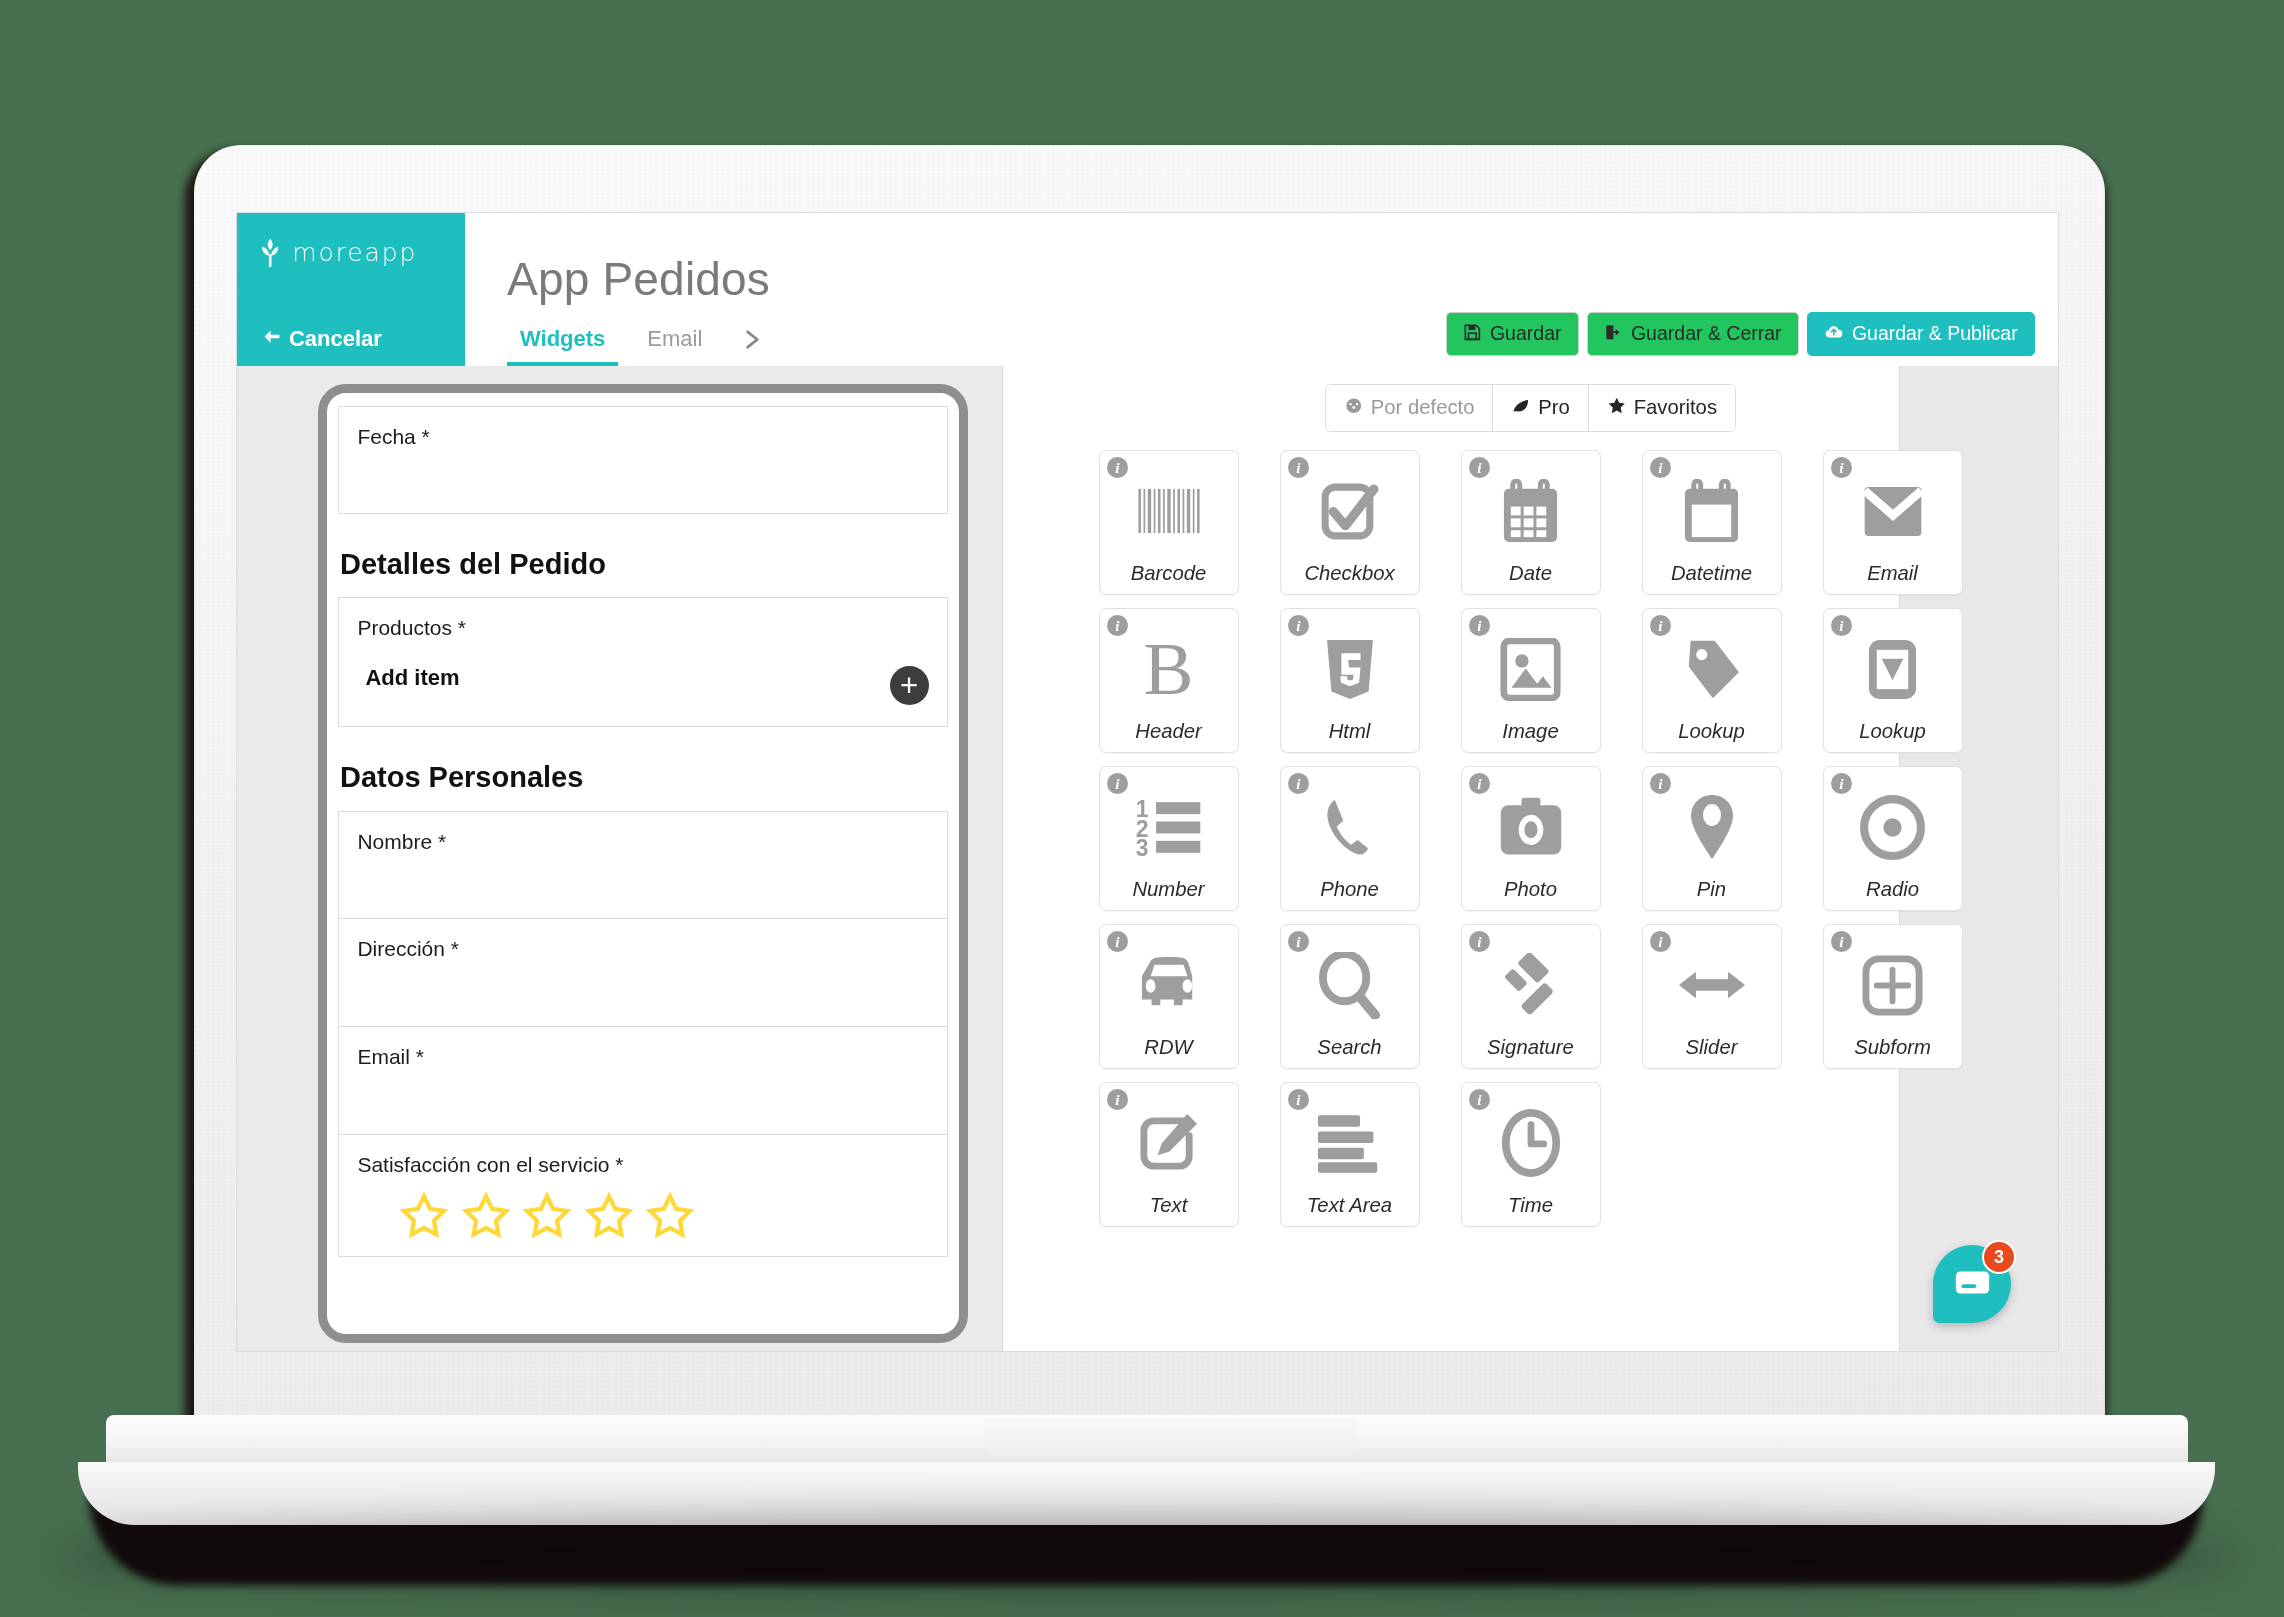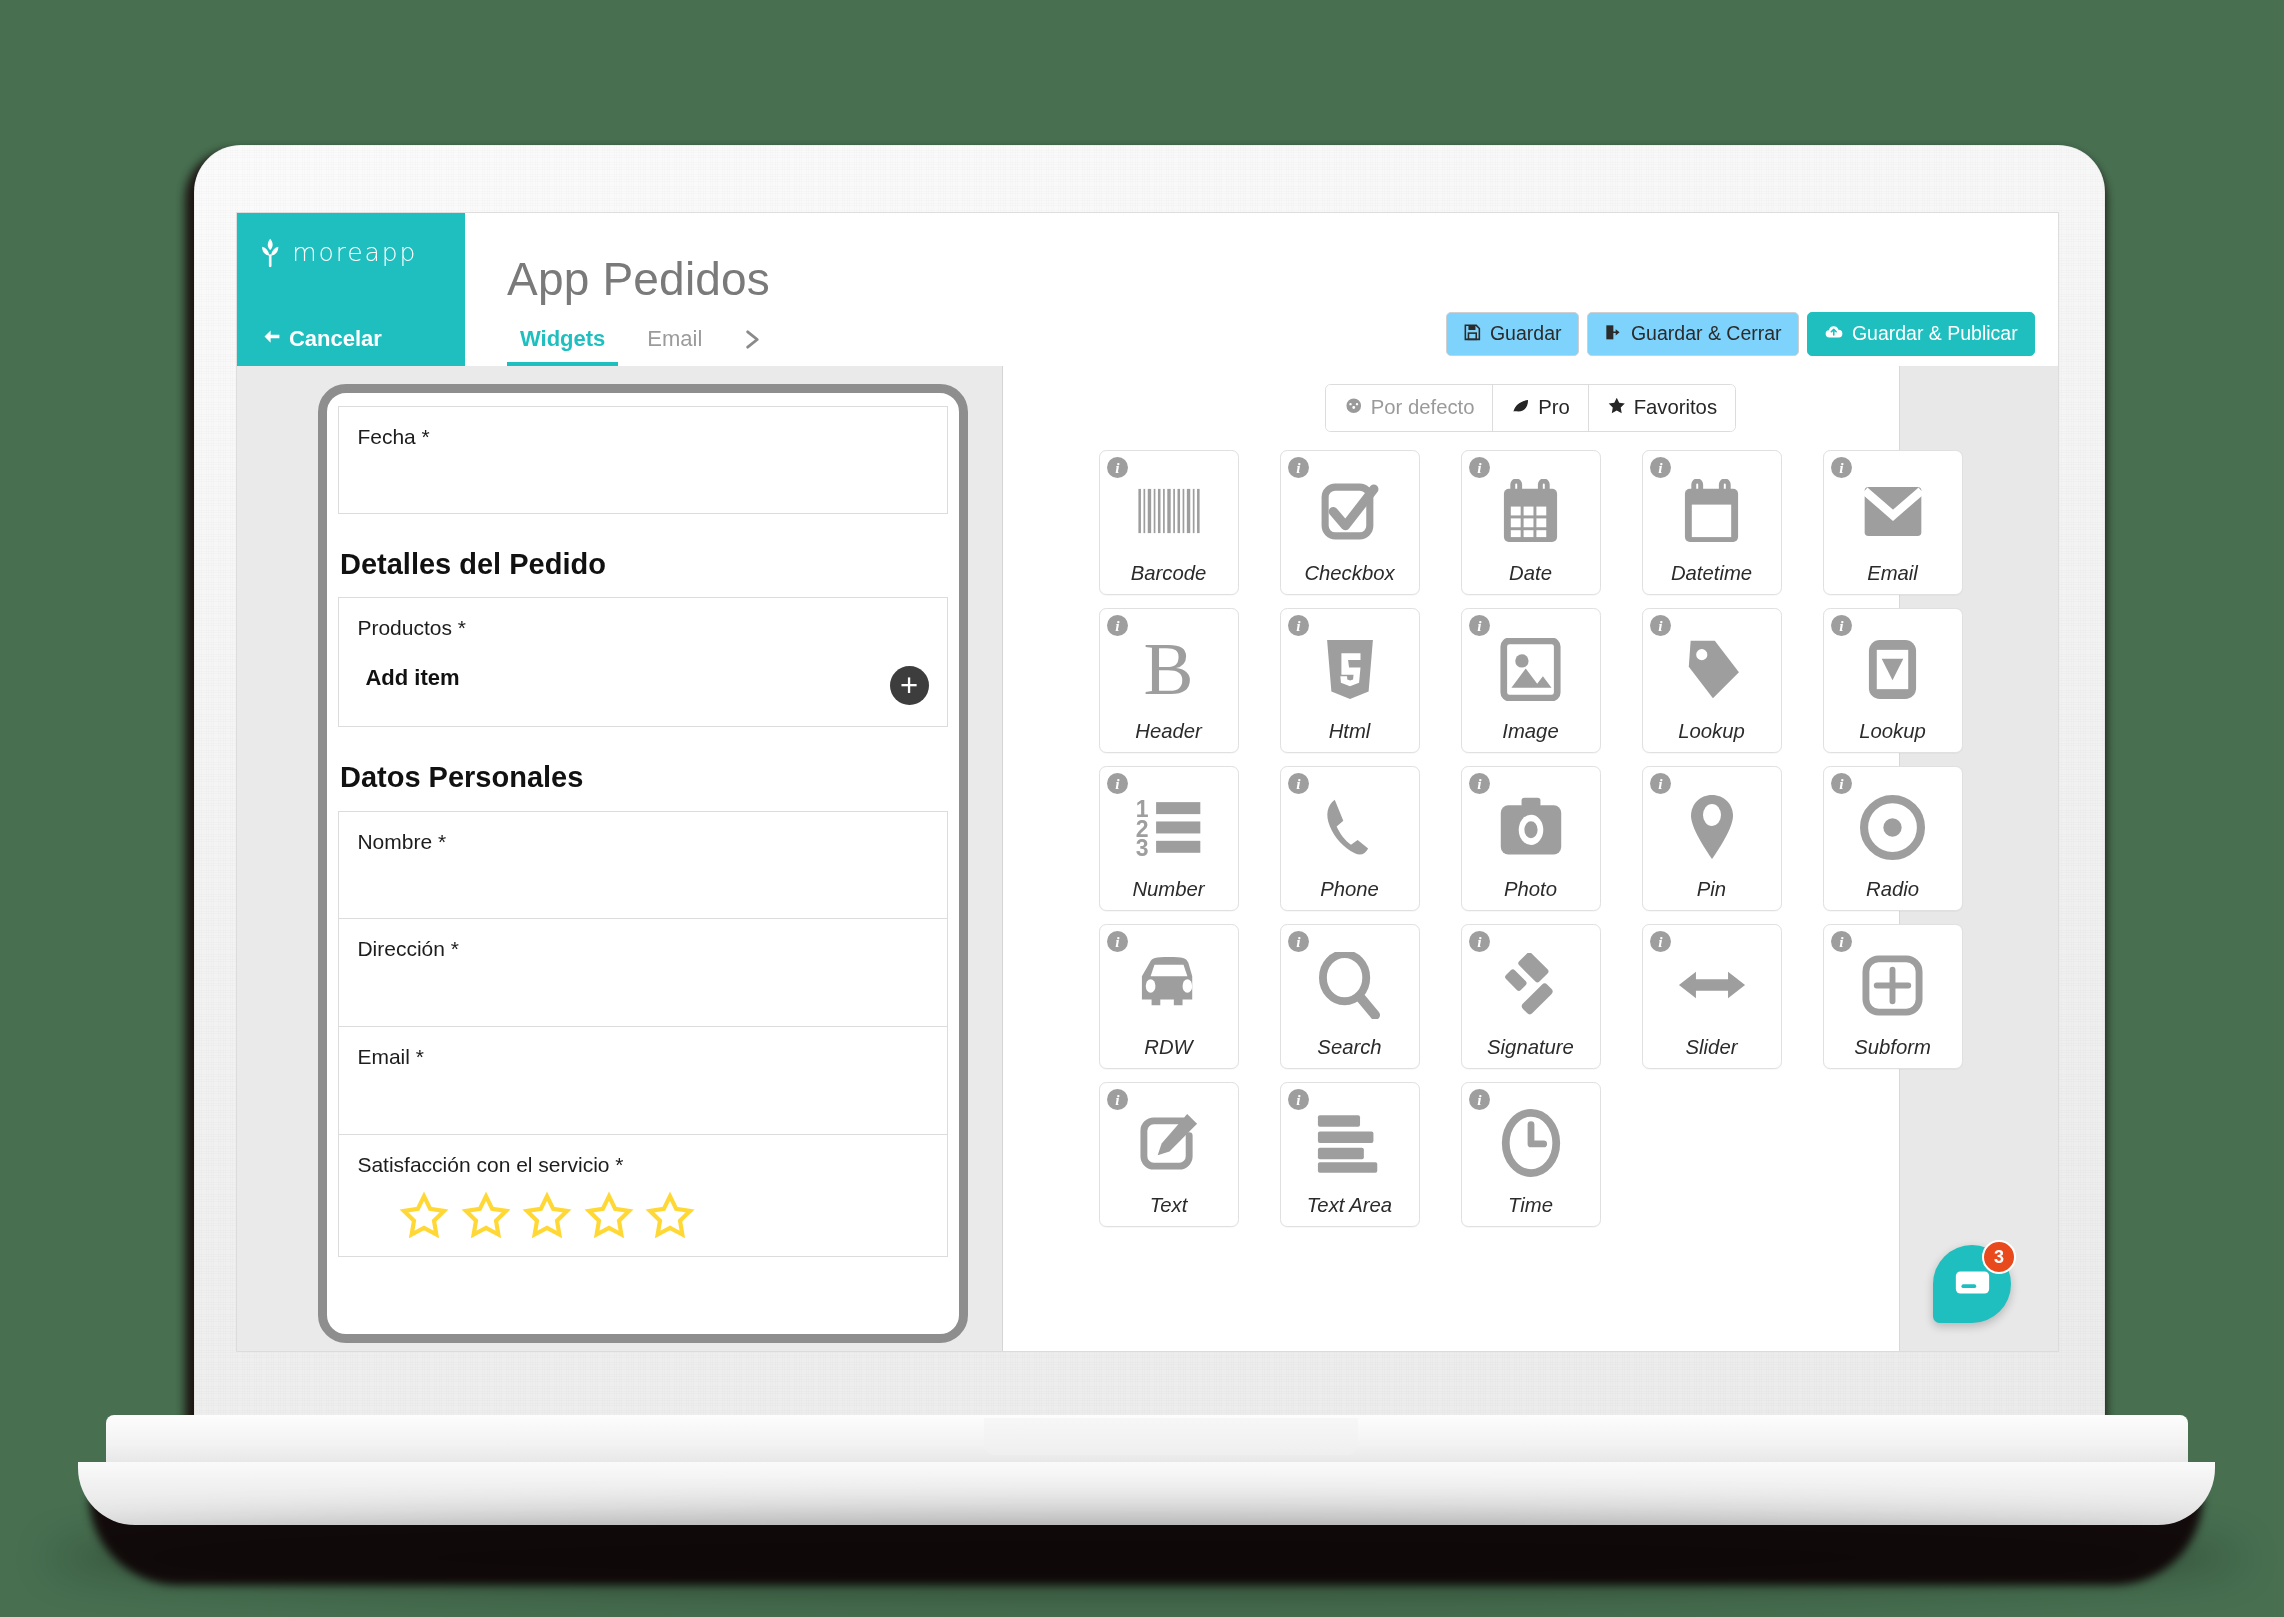--- a/index.html
+++ b/index.html
@@ -110,21 +110,21 @@
   .tab.active { color:#1fbfc0; font-weight:700; }
   .tab.active:after {
     content:""; position:absolute; left:8.1px; right:8.1px; bottom:0; height:4.1px; background:#1fbfc0;
   }
   .tab-arrow { display:flex; align-items:center; padding: 0 16.3px; color:#8a8a8a; font-size:23px; cursor:pointer; }
 
   .actions {
     position:absolute; right: 23px; bottom: 9.8px; display:flex; gap: 8.1px;
   }
   .btn {
-    border:0.8px solid #cfcfcf; background:#7dd3fc; color:#2b2b2b;
+    border:0.8px solid #cfcfcf; background:#22c55e; color:#2b2b2b;
     font-size: 19.5px; padding: 9.8px 16.3px; border-radius: 4.9px; cursor:pointer;
     display:flex; align-items:center; gap:8.1px; white-space:nowrap;
     font-family:"Liberation Sans", sans-serif;
   }
   .btn.primary { background:#1fbfc0; border-color:#1fbfc0; color:#fff; }
   .btn .ic { font-size: 19.5px; line-height:1; }
 
   
   .body { flex:1; display:flex; min-height:0; background:#eaeaea; }
 

